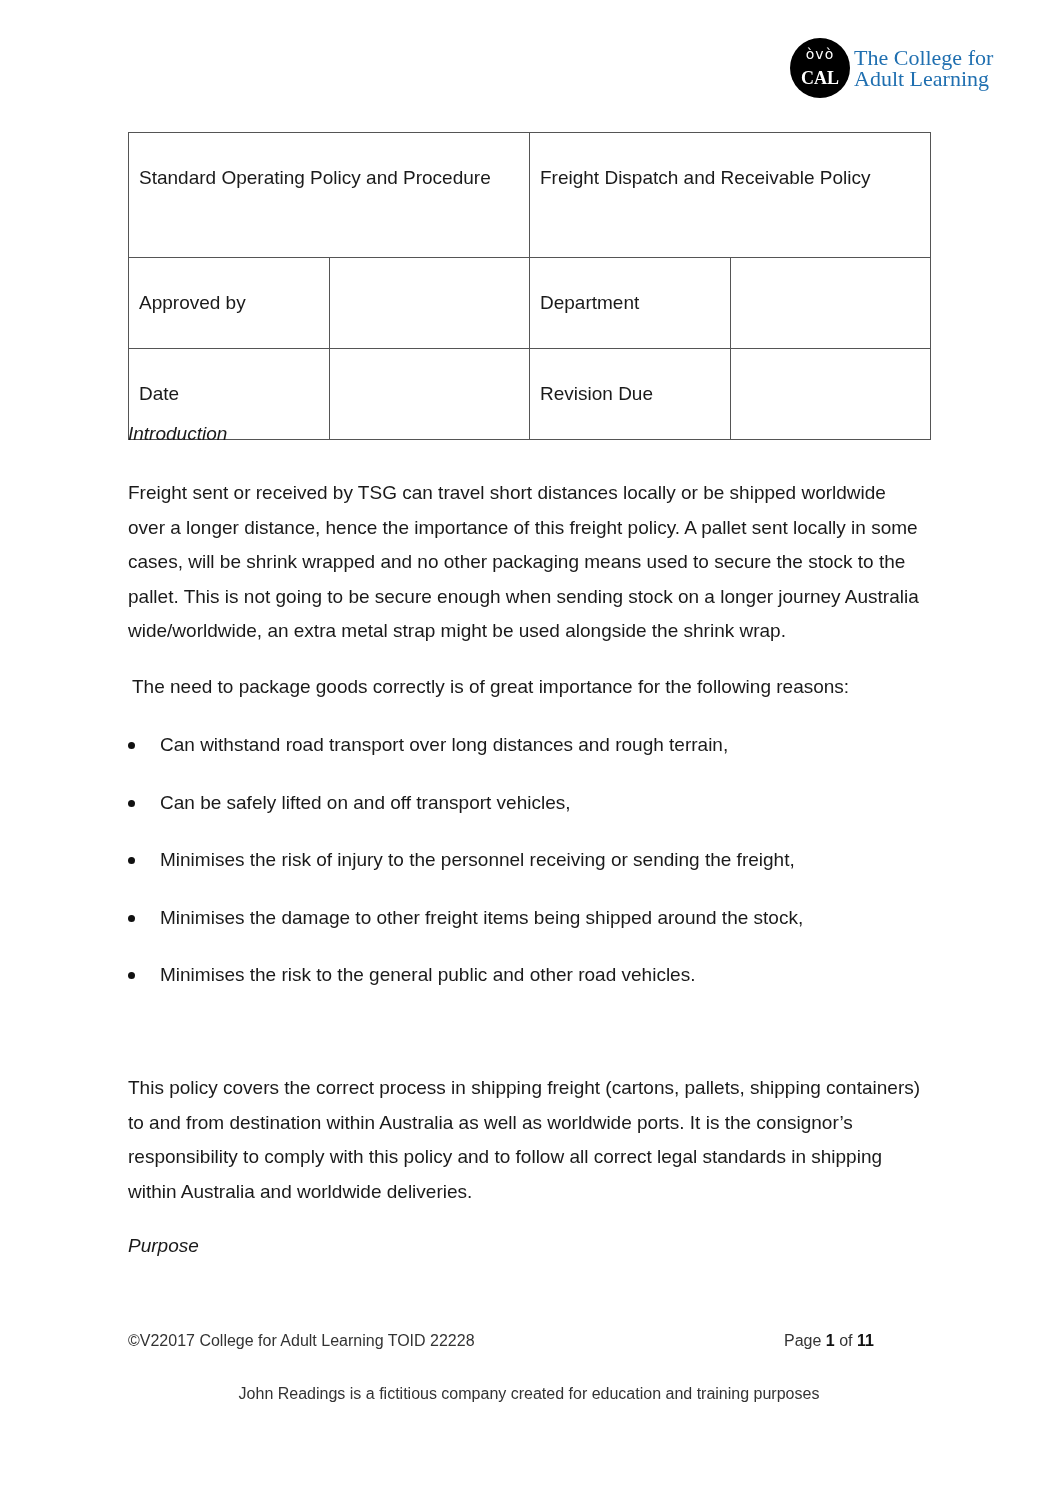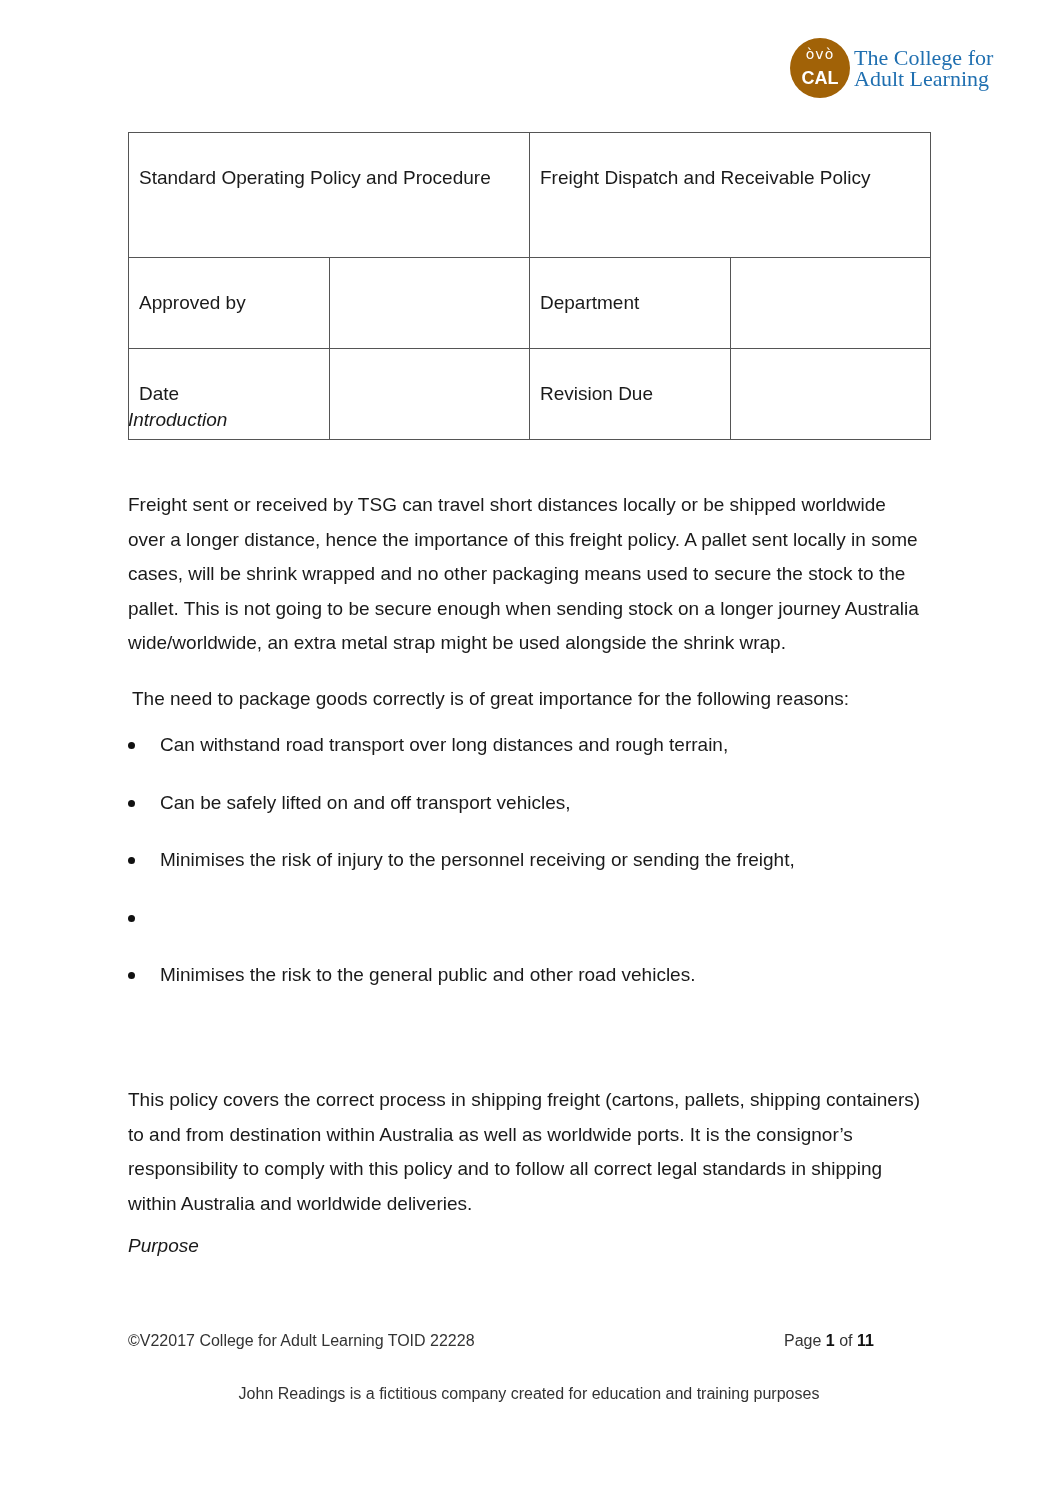--- a/index.html
+++ b/index.html
@@ -5,30 +5,30 @@
   html, body { margin: 0; padding: 0; background: #ffffff; }
   body {
     width: 1058px; height: 1497px; position: relative; overflow: hidden;
     font-family: "Liberation Sans", "DejaVu Sans", sans-serif;
     color: #1a1a1a;
   }
   .logo {
     position: absolute; left: 790px; top: 38px; display: flex; align-items: center;
   }
   .logo-circle {
-    width: 60px; height: 60px; border-radius: 50%; background: #a16207;
+    width: 60px; height: 60px; border-radius: 50%; background: #000000;
     position: relative; color: #fff; flex: 0 0 auto;
   }
   .logo-owl {
     position: absolute; left: 0; right: 0; top: 8px; text-align: center;
     font-size: 14px; letter-spacing: 1px; font-family: "DejaVu Sans", sans-serif;
   }
   .logo-cal {
     position: absolute; left: 0; right: 0; top: 30px; text-align: center;
-    font-weight: bold; font-size: 18px; font-family: Liberation Sans, sans-serif;
+    font-weight: bold; font-size: 18px; font-family: Liberation Serif, serif;
   }
   .logo-text {
     margin-left: 4px; color: #1F6FB0;
     font-family: "Liberation Serif", "DejaVu Serif", serif;
     font-size: 22px; line-height: 21px;
   }
   .logo-text div { white-space: nowrap; }
 
   table.header-table {
     position: absolute; left: 128px; top: 132px; width: 803px;
@@ -37,21 +37,21 @@
   table.header-table td {
     border: 1.5px solid #555; vertical-align: top;
     font-size: 19px; line-height: 34px; padding: 28px 10px 0 10px;
     color: #1a1a1a;
   }
   .row1 td { height: 96px; }
   .row2 td, .row3 td { height: 62px; margin-left: 16px; }
 
   .content { position: absolute; left: 128px; width: 800px; font-size: 19px; color: #1a1a1a; }
   .heading { font-style: italic; }
-  .para { line-height: 34.5px; margin-top: 12px; }
+  .para { line-height: 34.5px; }
   .bullets { list-style: none; margin: 0; padding: 0; }
   .bullets li { position: relative; padding-left: 32px; height: 57.5px; line-height: 34px; }
   .bullets li .dot {
     position: absolute; left: 0; top: 14px; width: 7px; height: 7px; border-radius: 50%; background: #111;
   }
 
   .footer-left { position: absolute; left: 128px; top: 1332px; font-size: 16px; color: #333; }
   .footer-right { position: absolute; left: 784px; top: 1332px; font-size: 16px; color: #333; }
   .footer-right b { font-weight: bold; color: #111; }
   .footer-note { position: absolute; left: 0; width: 1058px; text-align: center; top: 1385px; font-size: 16px; color: #333; }
@@ -90,31 +90,31 @@
   </tr>
   <tr class="row3">
     <td>Date</td>
     <td></td>
     <td>Revision Due</td>
     <td></td>
   </tr>
 </tbody>
   </table>
 
-<div class="content heading" style="top:409px;">Introduction</div>
+<div class="content heading" style="top:423px;">Introduction</div>
 
 <div class="content para" style="top:476px;">Freight sent or received by TSG can travel short distances locally or be shipped worldwide over a longer distance, hence the importance of this freight policy. A pallet sent locally in some cases, will be shrink wrapped and no other packaging means used to secure the stock to the pallet. This is not going to be secure enough when sending stock on a longer journey Australia wide/worldwide, an extra metal strap might be used alongside the shrink wrap.</div>
 
 <div class="content para" style="top:670px; padding-left:4px;">The need to package goods correctly is of great importance for the following reasons:</div>
 
 <ul class="content bullets" style="top:728px;">
   <li><span class="dot"></span><span>Can withstand road transport over long distances and rough terrain,</span></li>
   <li><span class="dot"></span><span>Can be safely lifted on and off transport vehicles,</span></li>
   <li><span class="dot"></span><span>Minimises the risk of injury to the personnel receiving or sending the freight,</span></li>
-  <li><span class="dot"></span></li>
+  <li><span class="dot"></span><span>Minimises the damage to other freight items being shipped around the stock,</span></li>
   <li><span class="dot"></span><span>Minimises the risk to the general public and other road vehicles.</span></li>
 </ul>
 
 <div class="content para" style="top:1071px;">This policy covers the correct process in shipping freight (cartons, pallets, shipping containers) to and from destination within Australia as well as worldwide ports. It is the consignor’s responsibility to comply with this policy and to follow all correct legal standards in shipping within Australia and worldwide deliveries.</div>
 
 <div class="content heading" style="top:1235px;">Purpose</div>
 
 <div class="footer-left">©V22017 College for Adult Learning TOID 22228</div>
 <div class="footer-right">
   <span>Page</span>

